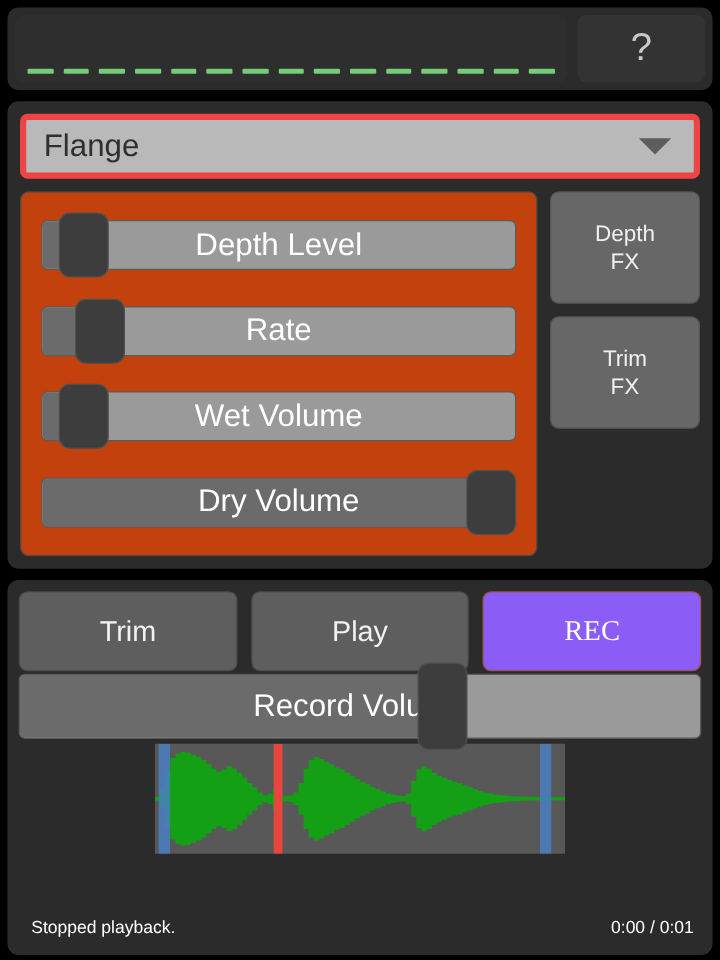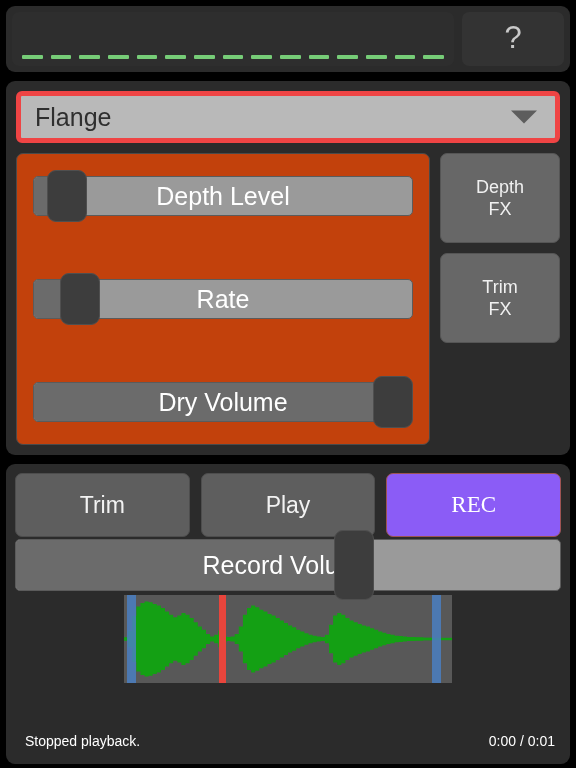--- a/index.html
+++ b/index.html
@@ -355,20 +355,27 @@
         </div>
 
         <div class="slider">
           <div class="slider-track">
             <div class="slider-fill" style="width: 8%;"></div>
           </div>
           <div class="slider-caption">Rate</div>
           <div class="slider-thumb" style="left: calc(8% - 3.2px);"></div>
         </div>
 
+        <div class="slider">
+          <div class="slider-track">
+            <div class="slider-fill" style="width: 4%;"></div>
+          </div>
+          <div class="slider-caption">Wet Volume</div>
+          <div class="slider-thumb" style="left: calc(4% - 1.6px);"></div>
+        </div>
 
         <div class="slider">
           <div class="slider-track">
             <div class="slider-fill" style="width: 100%;"></div>
           </div>
           <div class="slider-caption">Dry Volume</div>
           <div class="slider-thumb" style="left: calc(100% - 40px);"></div>
         </div>
 
       </div>

